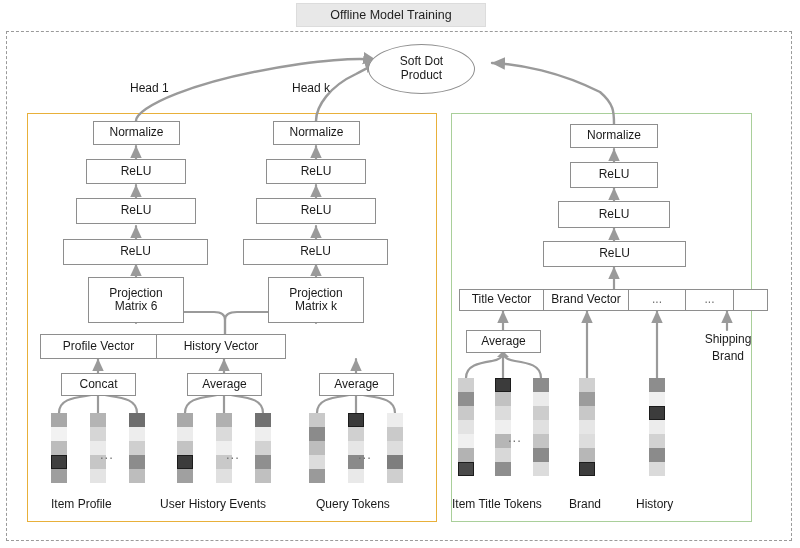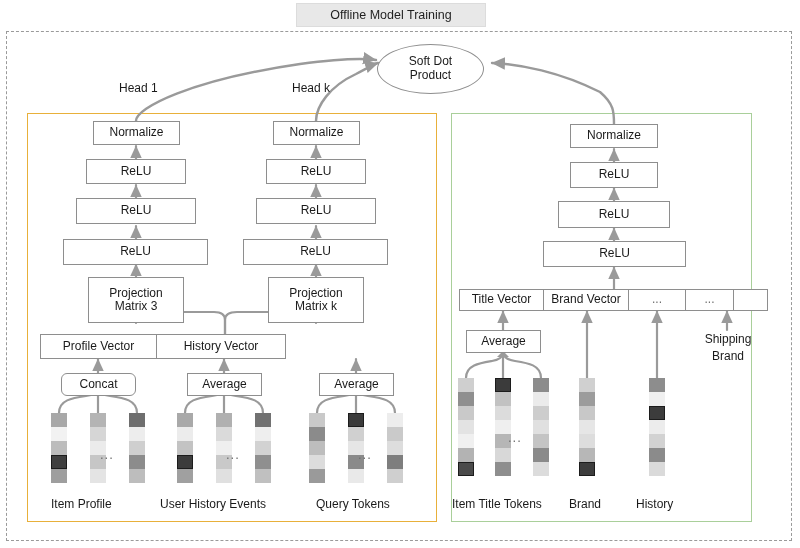--- a/index.html
+++ b/index.html
@@ -22,21 +22,21 @@
 
   
   .nbox{position:absolute;box-sizing:border-box;background:#ffffff;
         border:1px solid #8e8e8e;display:flex;align-items:center;
         justify-content:center;font-size:12px;line-height:1.12;
         color:#1a1a1a;text-align:center;}
   .nbox.two{flex-direction:column;font-size:12px;}
   .nbox.two span{display:block;}
 
   
-  .ellipse{position:absolute;left:377px;top:44px;width:105px;height:48px;
+  .ellipse{position:absolute;left:368px;top:44px;width:105px;height:48px;
            border:1.3px solid #8e8e8e;border-radius:50%;background:#fff;
            display:flex;flex-direction:column;align-items:center;
            justify-content:center;font-size:12px;line-height:1.15;color:#1a1a1a;}
 
   
   .flabel{position:absolute;font-size:12px;color:#1a1a1a;white-space:nowrap;}
   .flabel.ctr{text-align:center;}
 
   
   .embcol{position:absolute;width:16px;display:flex;flex-direction:column;}
@@ -130,45 +130,45 @@
       <path d="M541,378 C541,365 528,363 515,361 C508,360 504,358 503,353"></path>
       <path d="M497,357 L503,351 L509,357" fill="#9a9a9a" stroke="none"></path>
     </g>
   </svg>
 
   <div class="ellipse">
     <span>Soft Dot</span>
     <span>Product</span>
   </div>
 
-  <div class="flabel" style="left:119px;top:81px;">Head 1</div>
+  <div class="flabel" style="left:130px;top:81px;">Head 1</div>
   <div class="flabel" style="left:292px;top:81px;">Head k</div>
 
   <div class="nbox" style="left:93px;top:121px;width:87px;height:24px;">Normalize</div>
   <div class="nbox" style="left:86px;top:159px;width:100px;height:25px;">ReLU</div>
   <div class="nbox" style="left:76px;top:198px;width:120px;height:26px;">ReLU</div>
   <div class="nbox" style="left:63px;top:239px;width:145px;height:26px;">ReLU</div>
   <div class="nbox two" style="left:88px;top:277px;width:96px;height:46px;">
     <span>Projection</span>
-    <span>Matrix 3</span>
+    <span>Matrix 6</span>
   </div>
 
   <div class="nbox" style="left:273px;top:121px;width:87px;height:24px;">Normalize</div>
   <div class="nbox" style="left:266px;top:159px;width:100px;height:25px;">ReLU</div>
   <div class="nbox" style="left:256px;top:198px;width:120px;height:26px;">ReLU</div>
   <div class="nbox" style="left:243px;top:239px;width:145px;height:26px;">ReLU</div>
   <div class="nbox two" style="left:268px;top:277px;width:96px;height:46px;">
     <span>Projection</span>
     <span>Matrix k</span>
   </div>
 
   <div class="nbox" style="left:40px;top:334px;width:117px;height:25px;">Profile Vector</div>
   <div class="nbox" style="left:157px;top:334px;width:129px;height:25px;border-left:none;">History Vector</div>
 
-  <div class="nbox" style="left:61px;top:373px;width:75px;height:23px;border-radius:6px;">Concat</div>
+  <div class="nbox" style="left:61px;top:373px;width:75px;height:23px;">Concat</div>
   <div class="nbox" style="left:187px;top:373px;width:75px;height:23px;">Average</div>
   <div class="nbox" style="left:319px;top:373px;width:75px;height:23px;">Average</div>
 
   <div class="embcol" style="left:51px;top:413px;">
       <i style="background: rgb(168, 168, 168);"></i>
       <i style="background: rgb(242, 242, 242);"></i>
       <i style="background: rgb(188, 188, 188);"></i>
       <i class="hl" style="background: rgb(63, 63, 63);"></i>
       <i style="background: rgb(158, 158, 158);"></i>
     </div>

